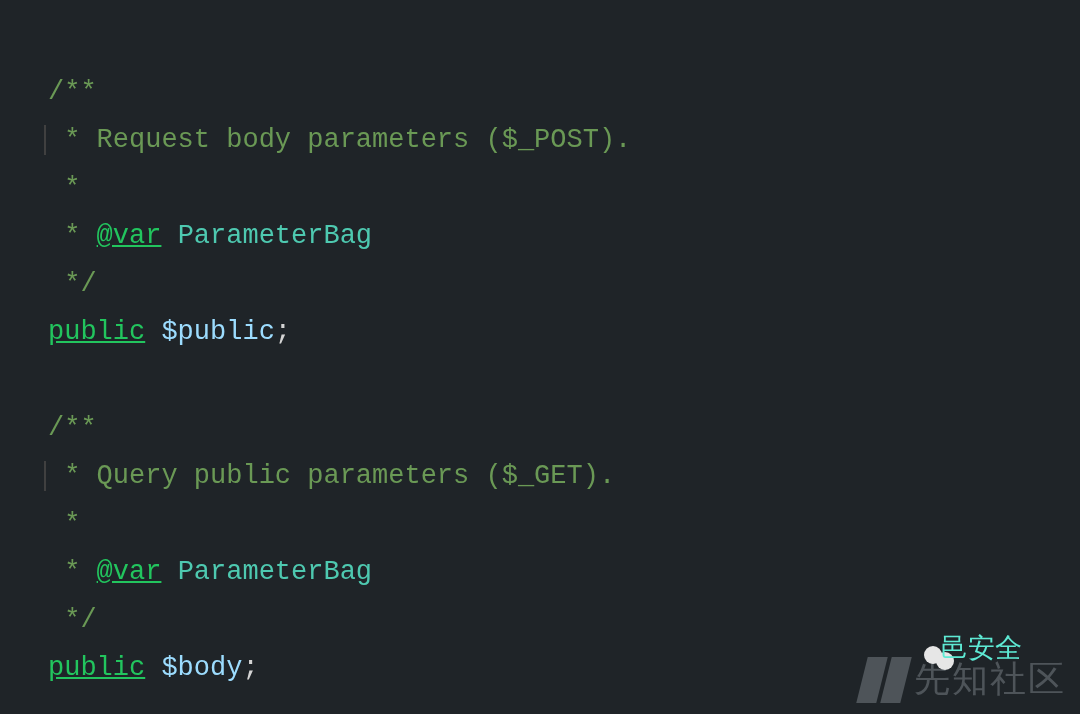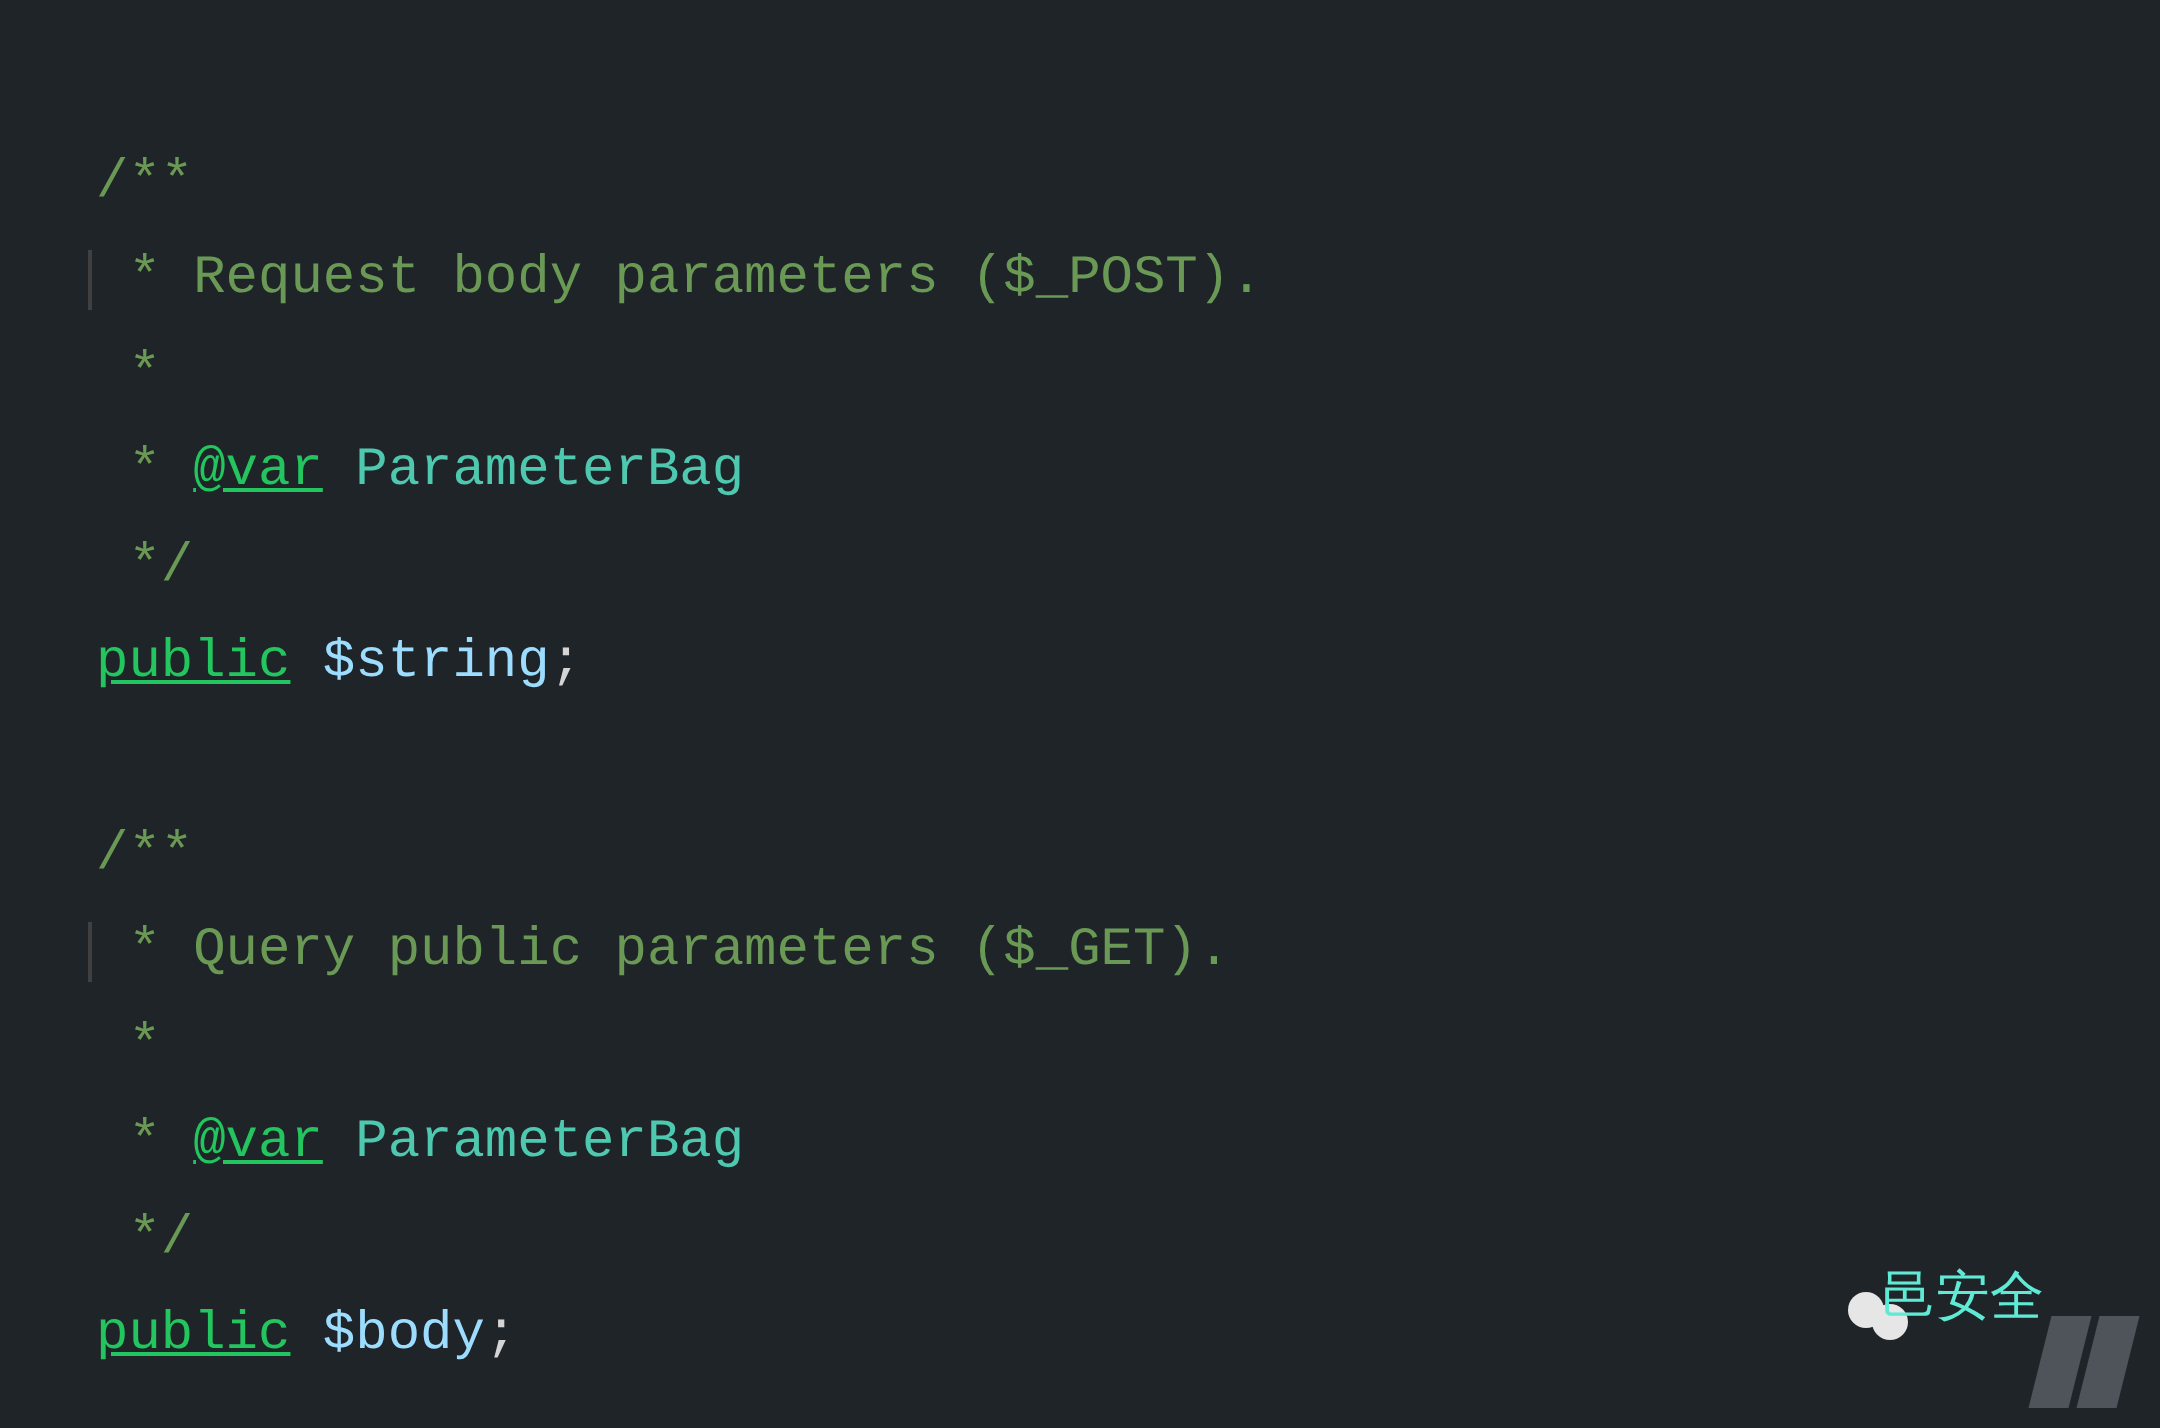--- a/index.html
+++ b/index.html
@@ -82,33 +82,34 @@
 </style>
 </head>
 <body>
 
 <div class="editor">
 <span class="comment">/**</span>
 <span class="docguide"><span class="comment"> * Request body parameters ($_POST).</span>
 <span class="comment"> *</span>
 <span class="comment"> * </span><span class="keyword">@var</span> <span class="type">ParameterBag</span>
 <span class="comment"> */</span></span>
-<span class="keyword">public</span> <span class="variable">$string</span><span class="punc">;</span>
+<span class="keyword">public</span> <span class="variable">$public</span><span class="punc">;</span>
 
 <span class="comment">/**</span>
 <span class="docguide"><span class="comment"> * Query public parameters ($_GET).</span>
 <span class="comment"> *</span>
 <span class="comment"> * </span><span class="keyword">@var</span> <span class="type">ParameterBag</span>
 <span class="comment"> */</span></span>
 <span class="keyword">public</span> <span class="variable">$body</span><span class="punc">;</span>
 </div>
 
 <div class="wm">
   <div class="wm-logo">
       <div></div>
       <div></div>
     </div>
+  <span class="wm-text-big">先知社区</span>
 </div>
 <div class="wm-chat">
   <div class="wm-bubble"></div>
     <div class="wm-bubble"></div>
 </div>
 <div class="wm-label">邑安全</div>
 
 </body></html>

